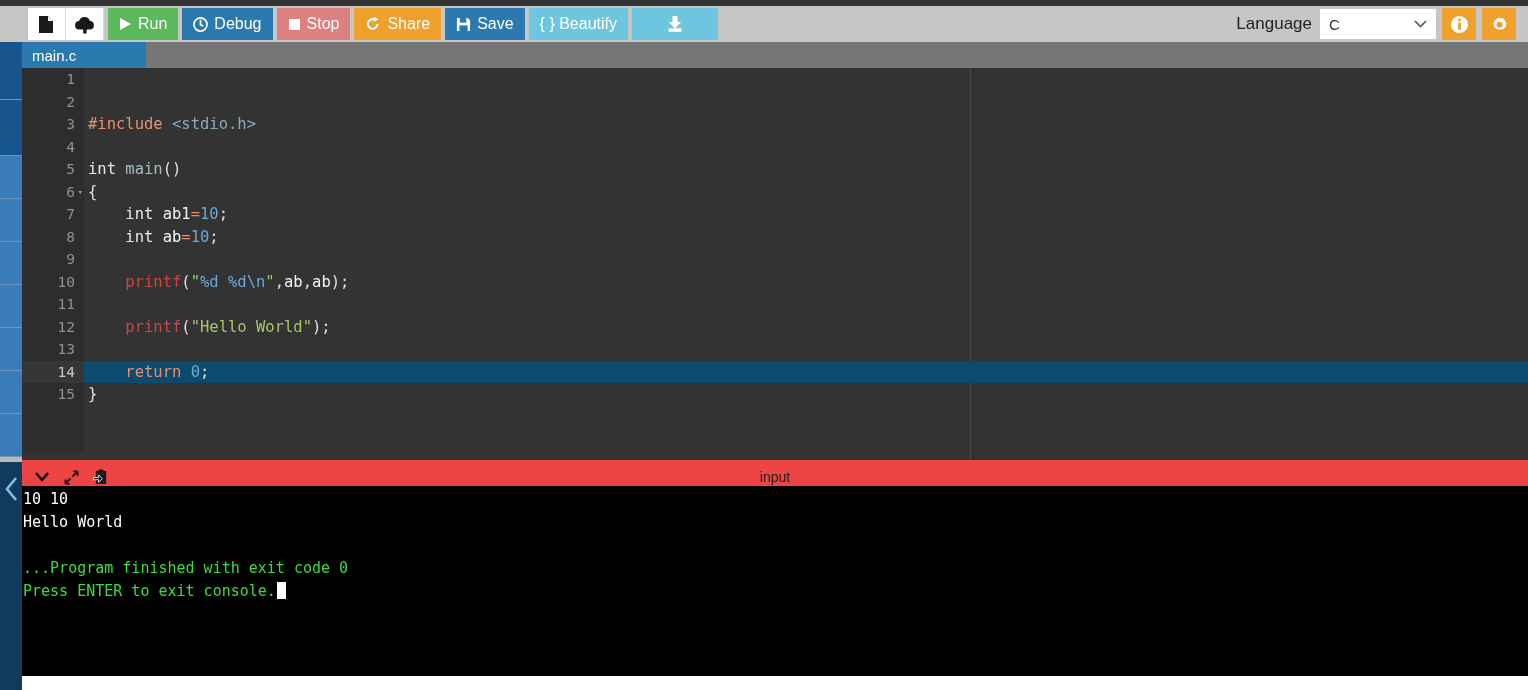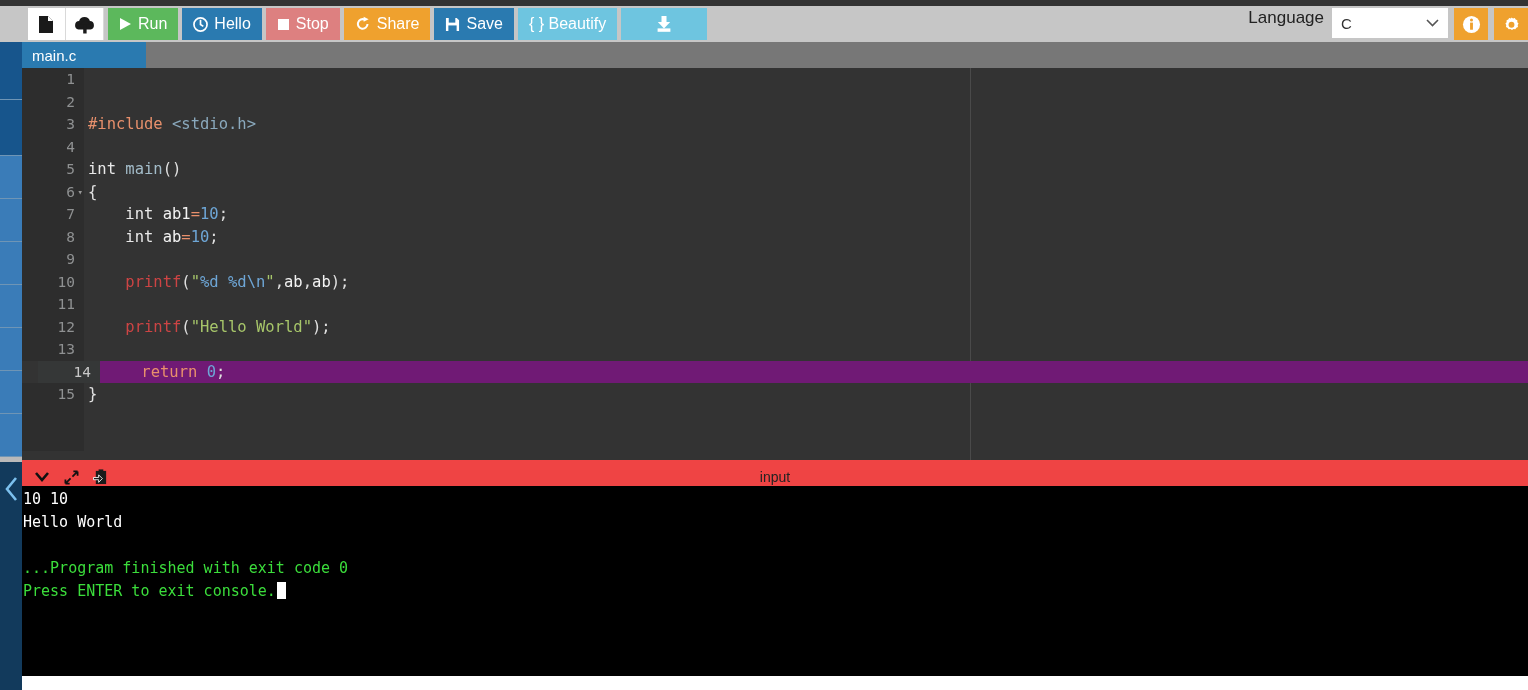--- a/index.html
+++ b/index.html
@@ -19,21 +19,21 @@
   }
 
   
   .toolbar {
     position: absolute; left: 0; top: 6px; width: 1528px; height: 36px;
     background: #c6c6c6;
     display: flex; align-items: center;
   }
   .tb-left { display: flex; align-items: flex-end; margin-left: 28px; height: 32px; }
   .tb-spacer { flex: 1 1 auto; }
-  .tb-right { display: flex; align-items: flex-start; margin-right: 0; height: 32px; }
+  .tb-right { display: flex; align-items: center; margin-right: 12px; height: 32px; }
 
   .icon-btn-white {
     width: 38px; height: 32px; background: #ffffff;
     display: flex; align-items: center; justify-content: center;
     border-right: 1px solid #d9d9d9;
     cursor: pointer;
   }
   .icon-btn-white:last-of-type { border-right: none; }
 
   .btn {
@@ -95,21 +95,21 @@
     font-family: "DejaVu Sans Mono", "Liberation Mono", monospace;
     font-size: 15.5px;
     overflow: hidden;
   }
   .print-margin {
     position: absolute; left: 948px; top: 0; width: 1px; height: 392px;
     background: #4a4a4a;
   }
   .code-lines { position: relative; z-index: 2; }
   .cline { display: flex; height: 22.5px; align-items: center; }
-  .cline.active { background: #701a75; margin-left: 16px; }
+  .cline.active { background: #0c4a6e; }
   .gutter {
     width: 62px; min-width: 62px; height: 22.5px; background: #2d2d2d;
     color: #8f9192; text-align: right; padding-right: 9px;
     display: flex; align-items: center; justify-content: flex-end;
     font-size: 14.5px; position: relative;
   }
   .cline.active .gutter { background: #353737; color: #c8c8c8; }
   .fold {
     position: absolute; right: 1px; top: 50%; transform: translateY(-50%);
     color: #999; font-size: 9px;
@@ -200,21 +200,21 @@
           <path d="M1 1 L12 7 L1 13 Z" fill="#ffffff"></path>
         </svg>
         <span>Run</span>
       </div>
 
       <div class="btn btn-debug">
         <svg width="15" height="15" viewBox="0 0 16 16">
           <circle cx="8" cy="8" r="7" fill="none" stroke="#ffffff" stroke-width="1.8"></circle>
           <path d="M8 3 L8 8 L11 10" fill="none" stroke="#ffffff" stroke-width="1.8"></path>
         </svg>
-        <span>Hello</span>
+        <span>Debug</span>
       </div>
 
       <div class="btn btn-stop">
         <svg width="13" height="13" viewBox="0 0 13 13">
           <rect x="1" y="1" width="11" height="11" fill="#ffffff"></rect>
         </svg>
         <span>Stop</span>
       </div>
 
       <div class="btn btn-share">

